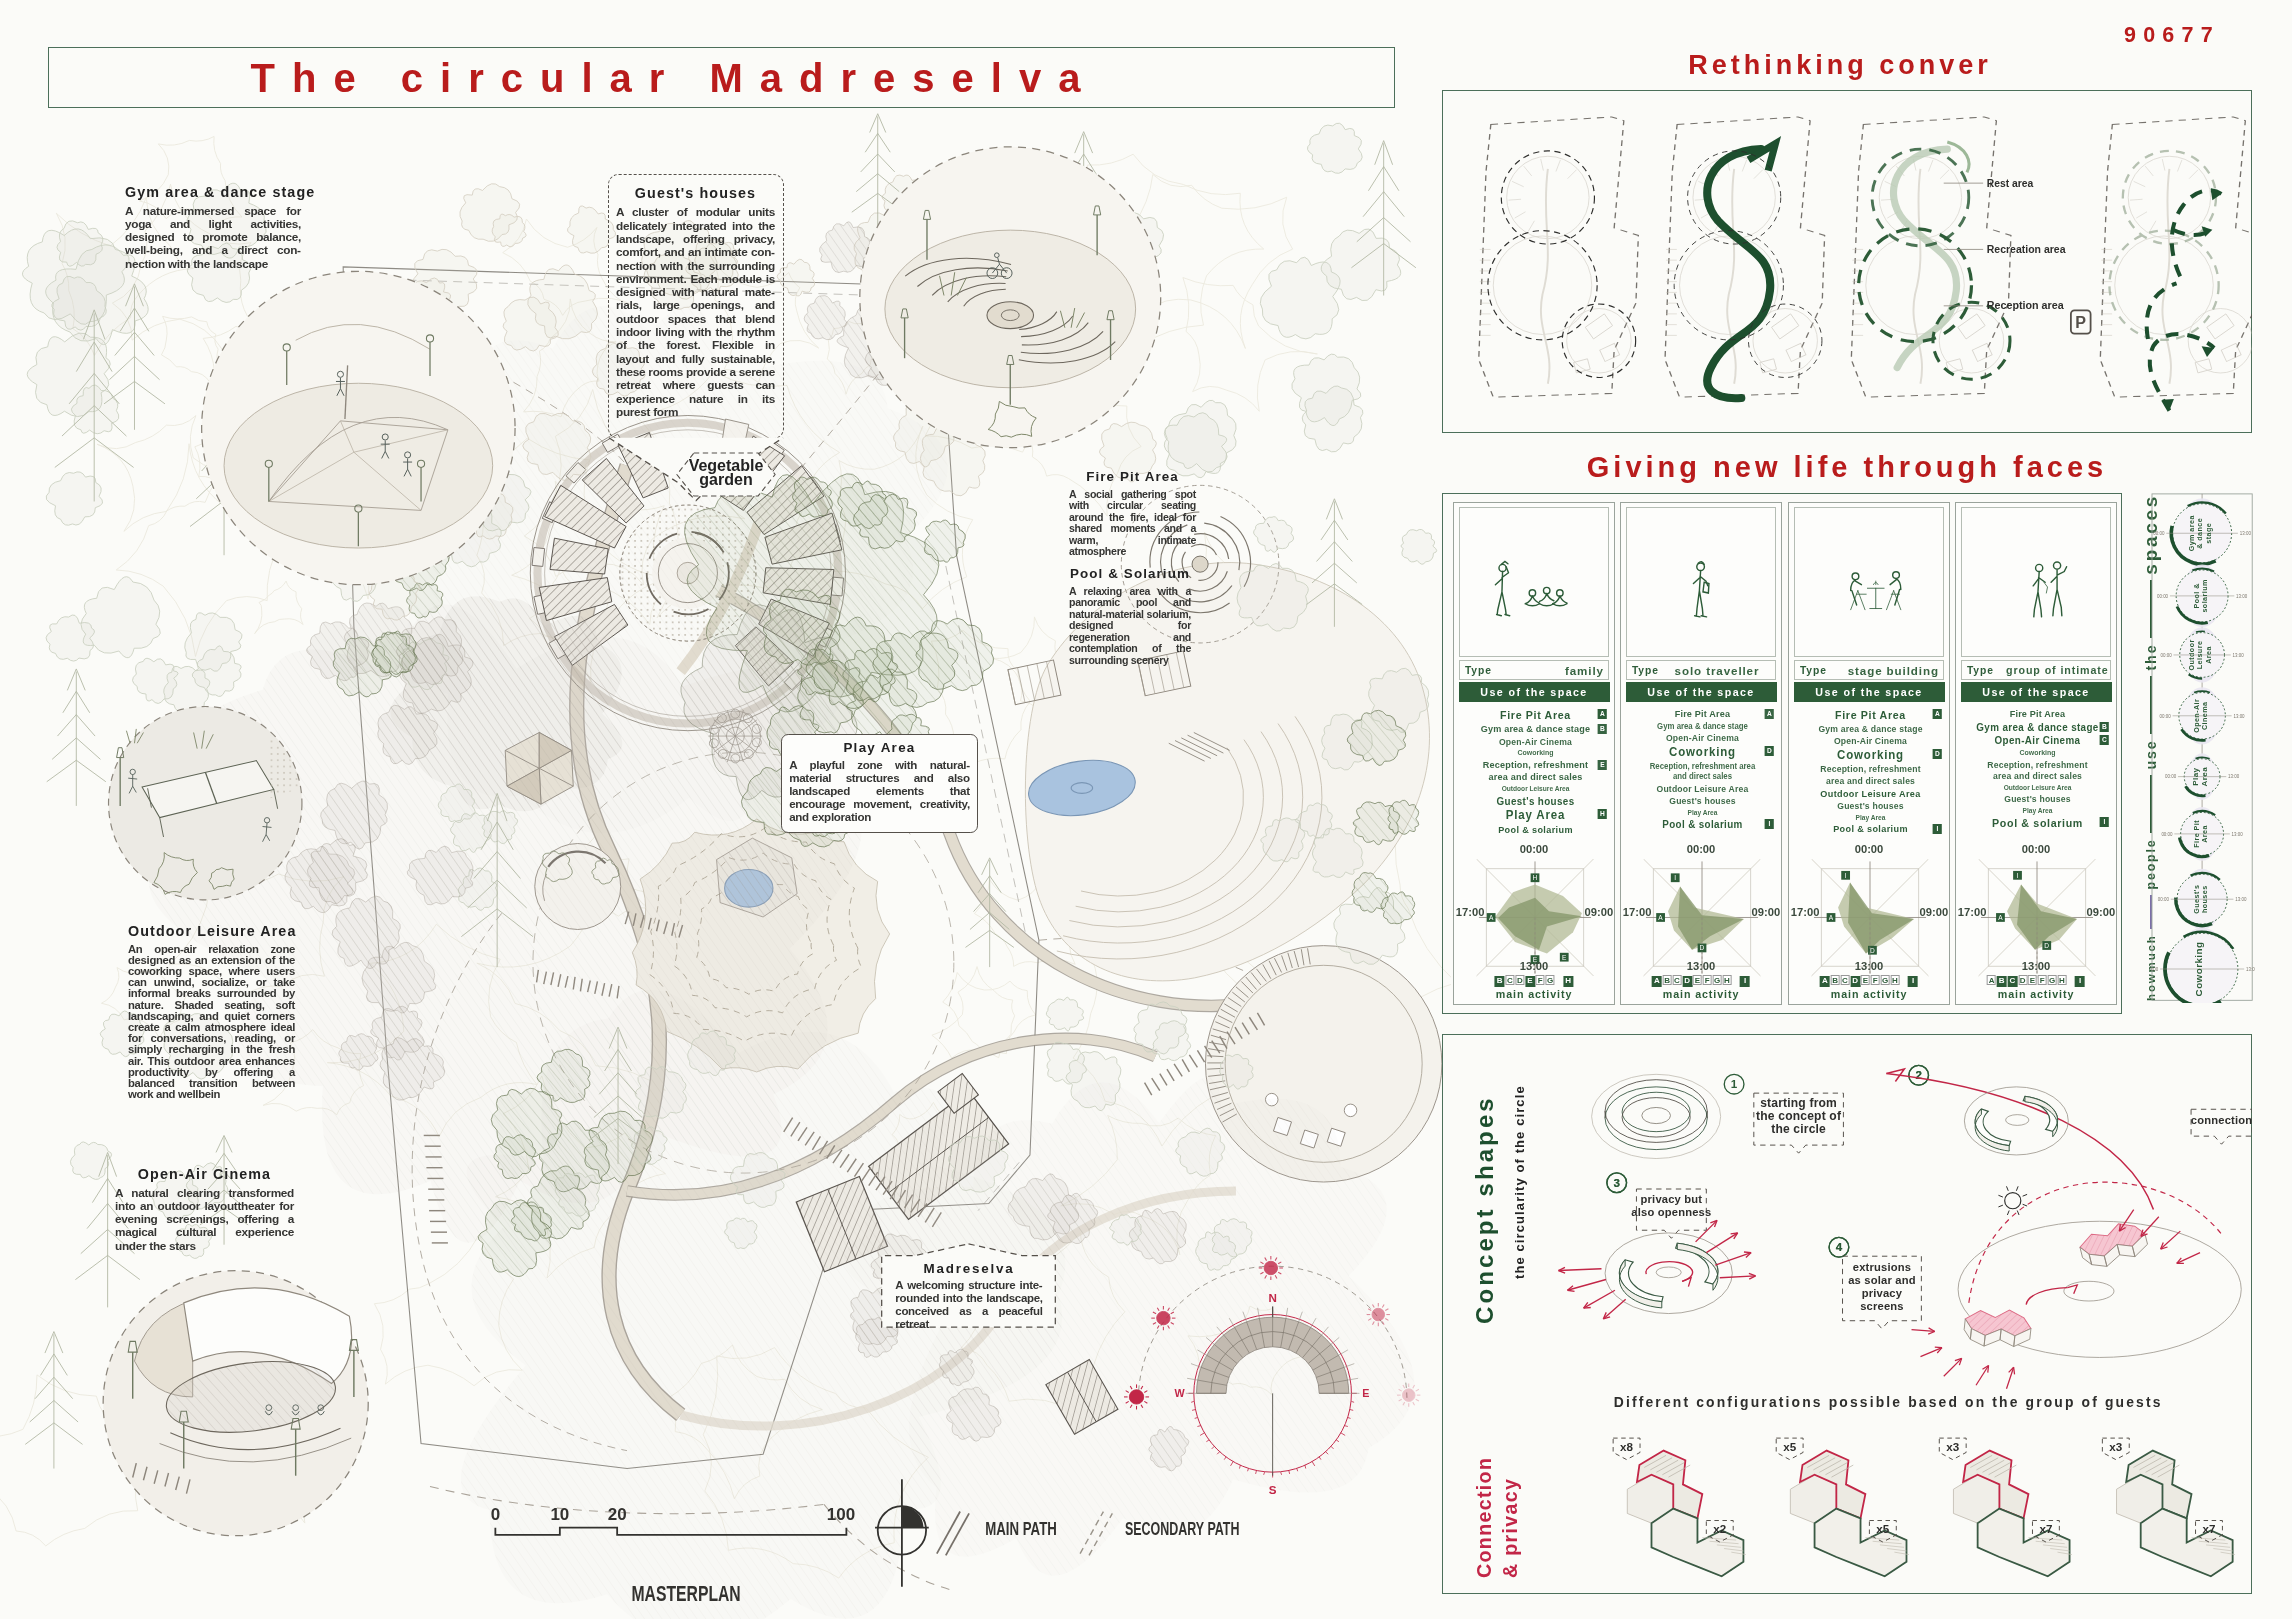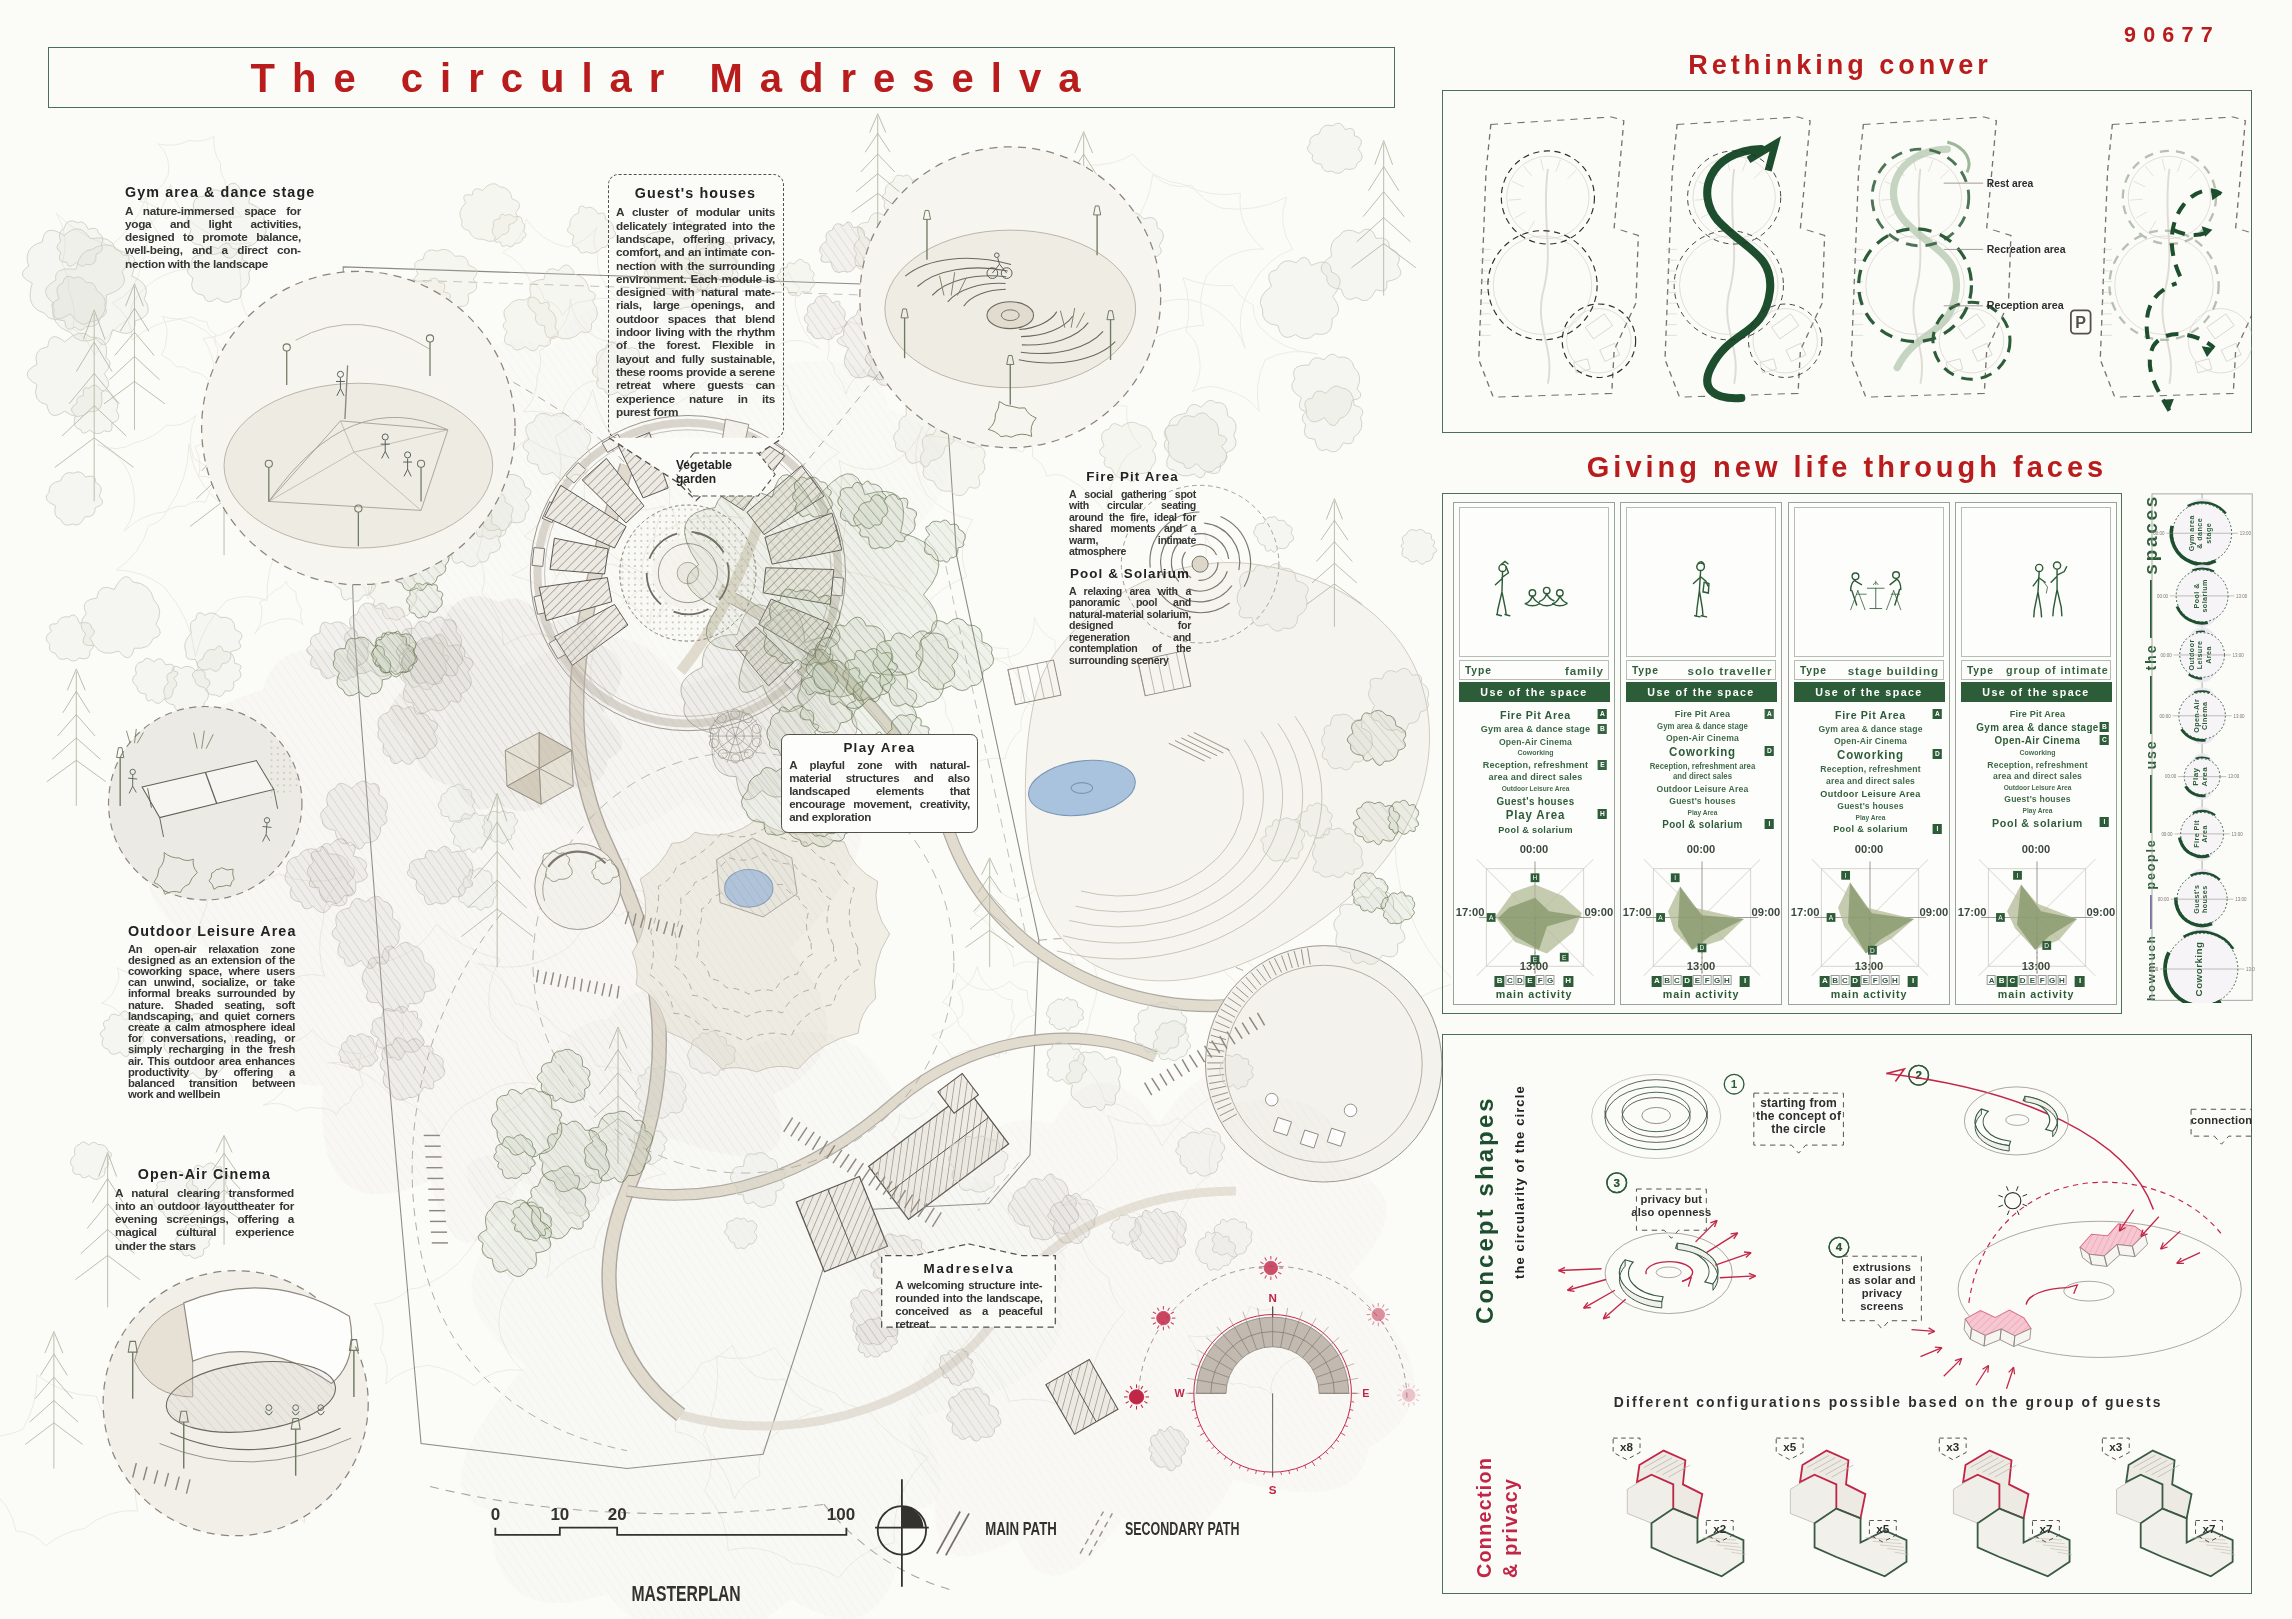--- a/index.html
+++ b/index.html
@@ -967,21 +967,21 @@
     <div style="font-size:10.6px;line-height:11.5px;text-align:justify;text-align-last:left;margin-top:4.5px;font-weight:bold;color:#353533;letter-spacing:-0.3px">A relaxing area with a pano­ramic pool and natural-ma­terial solarium, designed for regeneration and contempla­tion of the surrounding sce­nery</div>
   </div>
 <div style="position:absolute;left:781px;top:734px;width:197px;background:#fdfdfb;border:1.3px solid #55504a;border-radius:7.2px;padding:5.4px 7.2px 9px;box-sizing:border-box">
 <div style="font-weight:bold;font-size:13.4px;letter-spacing:1.3px;text-align:center;color:#222">Play Area</div>
 <div style="font-size:11.6px;line-height:13px;text-align:justify;margin-top:2.7px;font-weight:bold;color:#353533;letter-spacing:-0.3px">A playful zone with natu­ral-material structures and also landscaped elements that encourage movement, creativity, and exploration</div>
   </div>
 <div style="position:absolute;left:676px;top:452px;width:100px;height:41px;">
 <svg width="100" height="45" style="position:absolute;left:0;top:0" viewBox="0 0 112 50">
       <path d="M20,1 L92,1 L111,25 L92,49 L20,49 L1,25 Z" fill="#fbfbf8" stroke="#55504a" stroke-width="1.2" stroke-dasharray="6 4"></path>
     </svg>
-<div style="position:relative;text-align:left;font-size:12px;line-height:13.4px;color:#222;padding-top:7.2px;font-weight:bold">Vegetable<br>garden</div>
+<div style="position:relative;text-align:center;font-size:16px;line-height:13.4px;color:#222;padding-top:7.2px;font-weight:bold">Vegetable<br>garden</div>
   </div>
 <div style="position:absolute;left:128px;top:923px;width:167px;color:#222;">
     <div style="font-weight:bold;font-size:14.3px;letter-spacing:1.1px;text-align:center;white-space:nowrap">Outdoor Leisure Area</div>
     <div style="font-size:11.3px;line-height:11.2px;text-align:justify;text-align-last:left;margin-top:4.5px;font-weight:bold;color:#353533;letter-spacing:-0.3px">An open-air relaxation zone designed as an extension of the coworking space, where users can unwind, socialize, or take informal breaks sur­rounded by nature. Shaded seating, soft landscaping, and quiet corners create a calm atmosphere ideal for conver­sations, reading, or simply recharging in the fresh air. This outdoor area enhances productivity by offering a balanced transition between work and wellbein</div>
   </div>
 <div style="position:absolute;left:115px;top:1166px;width:179px;color:#222;">
     <div style="font-weight:bold;font-size:14.3px;letter-spacing:1.1px;text-align:center;white-space:nowrap">Open-Air Cinema</div>
     <div style="font-size:11.8px;line-height:13.3px;text-align:justify;text-align-last:left;margin-top:4.5px;font-weight:bold;color:#353533;letter-spacing:-0.3px">A natural clearing transfor­med into an outdoor layout­theater for evening screenin­gs, offering a magical cultu­ral experience under the stars</div>
   </div>
 <div style="position:absolute;left:881px;top:1247px;width:176px;">
@@ -1234,21 +1234,21 @@
     <div style="position:absolute;left:5.4px;top:3.6px;width:150px;height:150px;border:0.9px solid #b5bdb4"><svg width="150" height="150" viewBox="0 0 181 120">
         <g fill="none" stroke="#2d5c38" stroke-width="2.4" stroke-linecap="round" transform="translate(24,26) scale(0.72)">
           <circle cx="90" cy="20" r="6.4"></circle>
           <path d="M90,27 L88,60 M89,38 L78,48 M89,36 L99,44 L102,52 M88,60 L84,90 L83,102 M88,60 L93,90 L94,102 M80,102 l9,2 M91,102 l9,2"></path>
           <path d="M96,46 l8,2 l-1,16 l-9,-2 Z"></path>
           <path d="M86,14 q6,-6 10,2"></path>
         </g>
       </svg></div>
     <div style="position:absolute;left:5.4px;top:157px;width:150px;height:19.7px;border:0.9px solid #b5bdb4;color:#2d5c38">
       <span style="position:absolute;left:4.5px;top:3.6px;font-size:10.3px;font-weight:bold;letter-spacing:0.9px">Type</span>
-      <span style="position:absolute;right:3px;top:2.7px;font-size:11.6px;letter-spacing:0.9px;font-weight:bold;opacity:0.95">solo traveller</span>
+      <span style="position:absolute;right:16px;top:2.7px;font-size:11.6px;letter-spacing:0.9px;font-weight:bold;opacity:0.95">solo traveller</span>
     </div>
     <div style="position:absolute;left:4.5px;top:179px;width:151px;height:19.7px;background:#2d5c38;color:#fff;text-align:center;font-size:10.7px;font-weight:bold;letter-spacing:1.4px;padding-top:3.6px;box-sizing:border-box">Use of the space</div>
     <div style="position:absolute;left:1.8px;top:204px;width:159px;text-align:center;color:#2d5c38;transform:scaleX(0.92);transform-origin:50% 0">
       <div style="font-size:9.9px;font-weight:bold;opacity:0.95;letter-spacing:0.2px;line-height:12px;position:relative;margin:0.9px 0">Fire Pit Area<span style="position:absolute;right:1.8px;top:0.9px;width:9.9px;height:9.9px;background:#2d5c38;color:#fff;font-size:7.2px;line-height:9.9px;font-weight:bold;letter-spacing:0">A</span></div>
       <div style="font-size:8.5px;font-weight:bold;opacity:0.9;line-height:10.7px;position:relative;margin:0.9px 0">Gym area &amp; dance stage</div>
       <div style="font-size:9.4px;font-weight:bold;opacity:0.92;letter-spacing:0.2px;line-height:11.6px;position:relative;margin:0.9px 0">Open-Air Cinema</div>
       <div style="font-weight:bold;font-size:12.5px;letter-spacing:0.9px;line-height:14.8px;position:relative;margin:0.9px 0">Coworking<span style="position:absolute;right:1.8px;top:0.9px;width:9.9px;height:9.9px;background:#2d5c38;color:#fff;font-size:7.2px;line-height:9.9px;font-weight:bold;letter-spacing:0">D</span></div>
       <div style="font-size:8.5px;font-weight:bold;opacity:0.9;line-height:10.7px;position:relative;margin:0.9px 0">Reception, refreshment area<br>and direct sales</div>
       <div style="font-size:9.4px;font-weight:bold;opacity:0.92;letter-spacing:0.2px;line-height:11.6px;position:relative;margin:0.9px 0">Outdoor Leisure Area</div>
       <div style="font-size:9.4px;font-weight:bold;opacity:0.92;letter-spacing:0.2px;line-height:11.6px;position:relative;margin:0.9px 0">Guest's houses</div>

